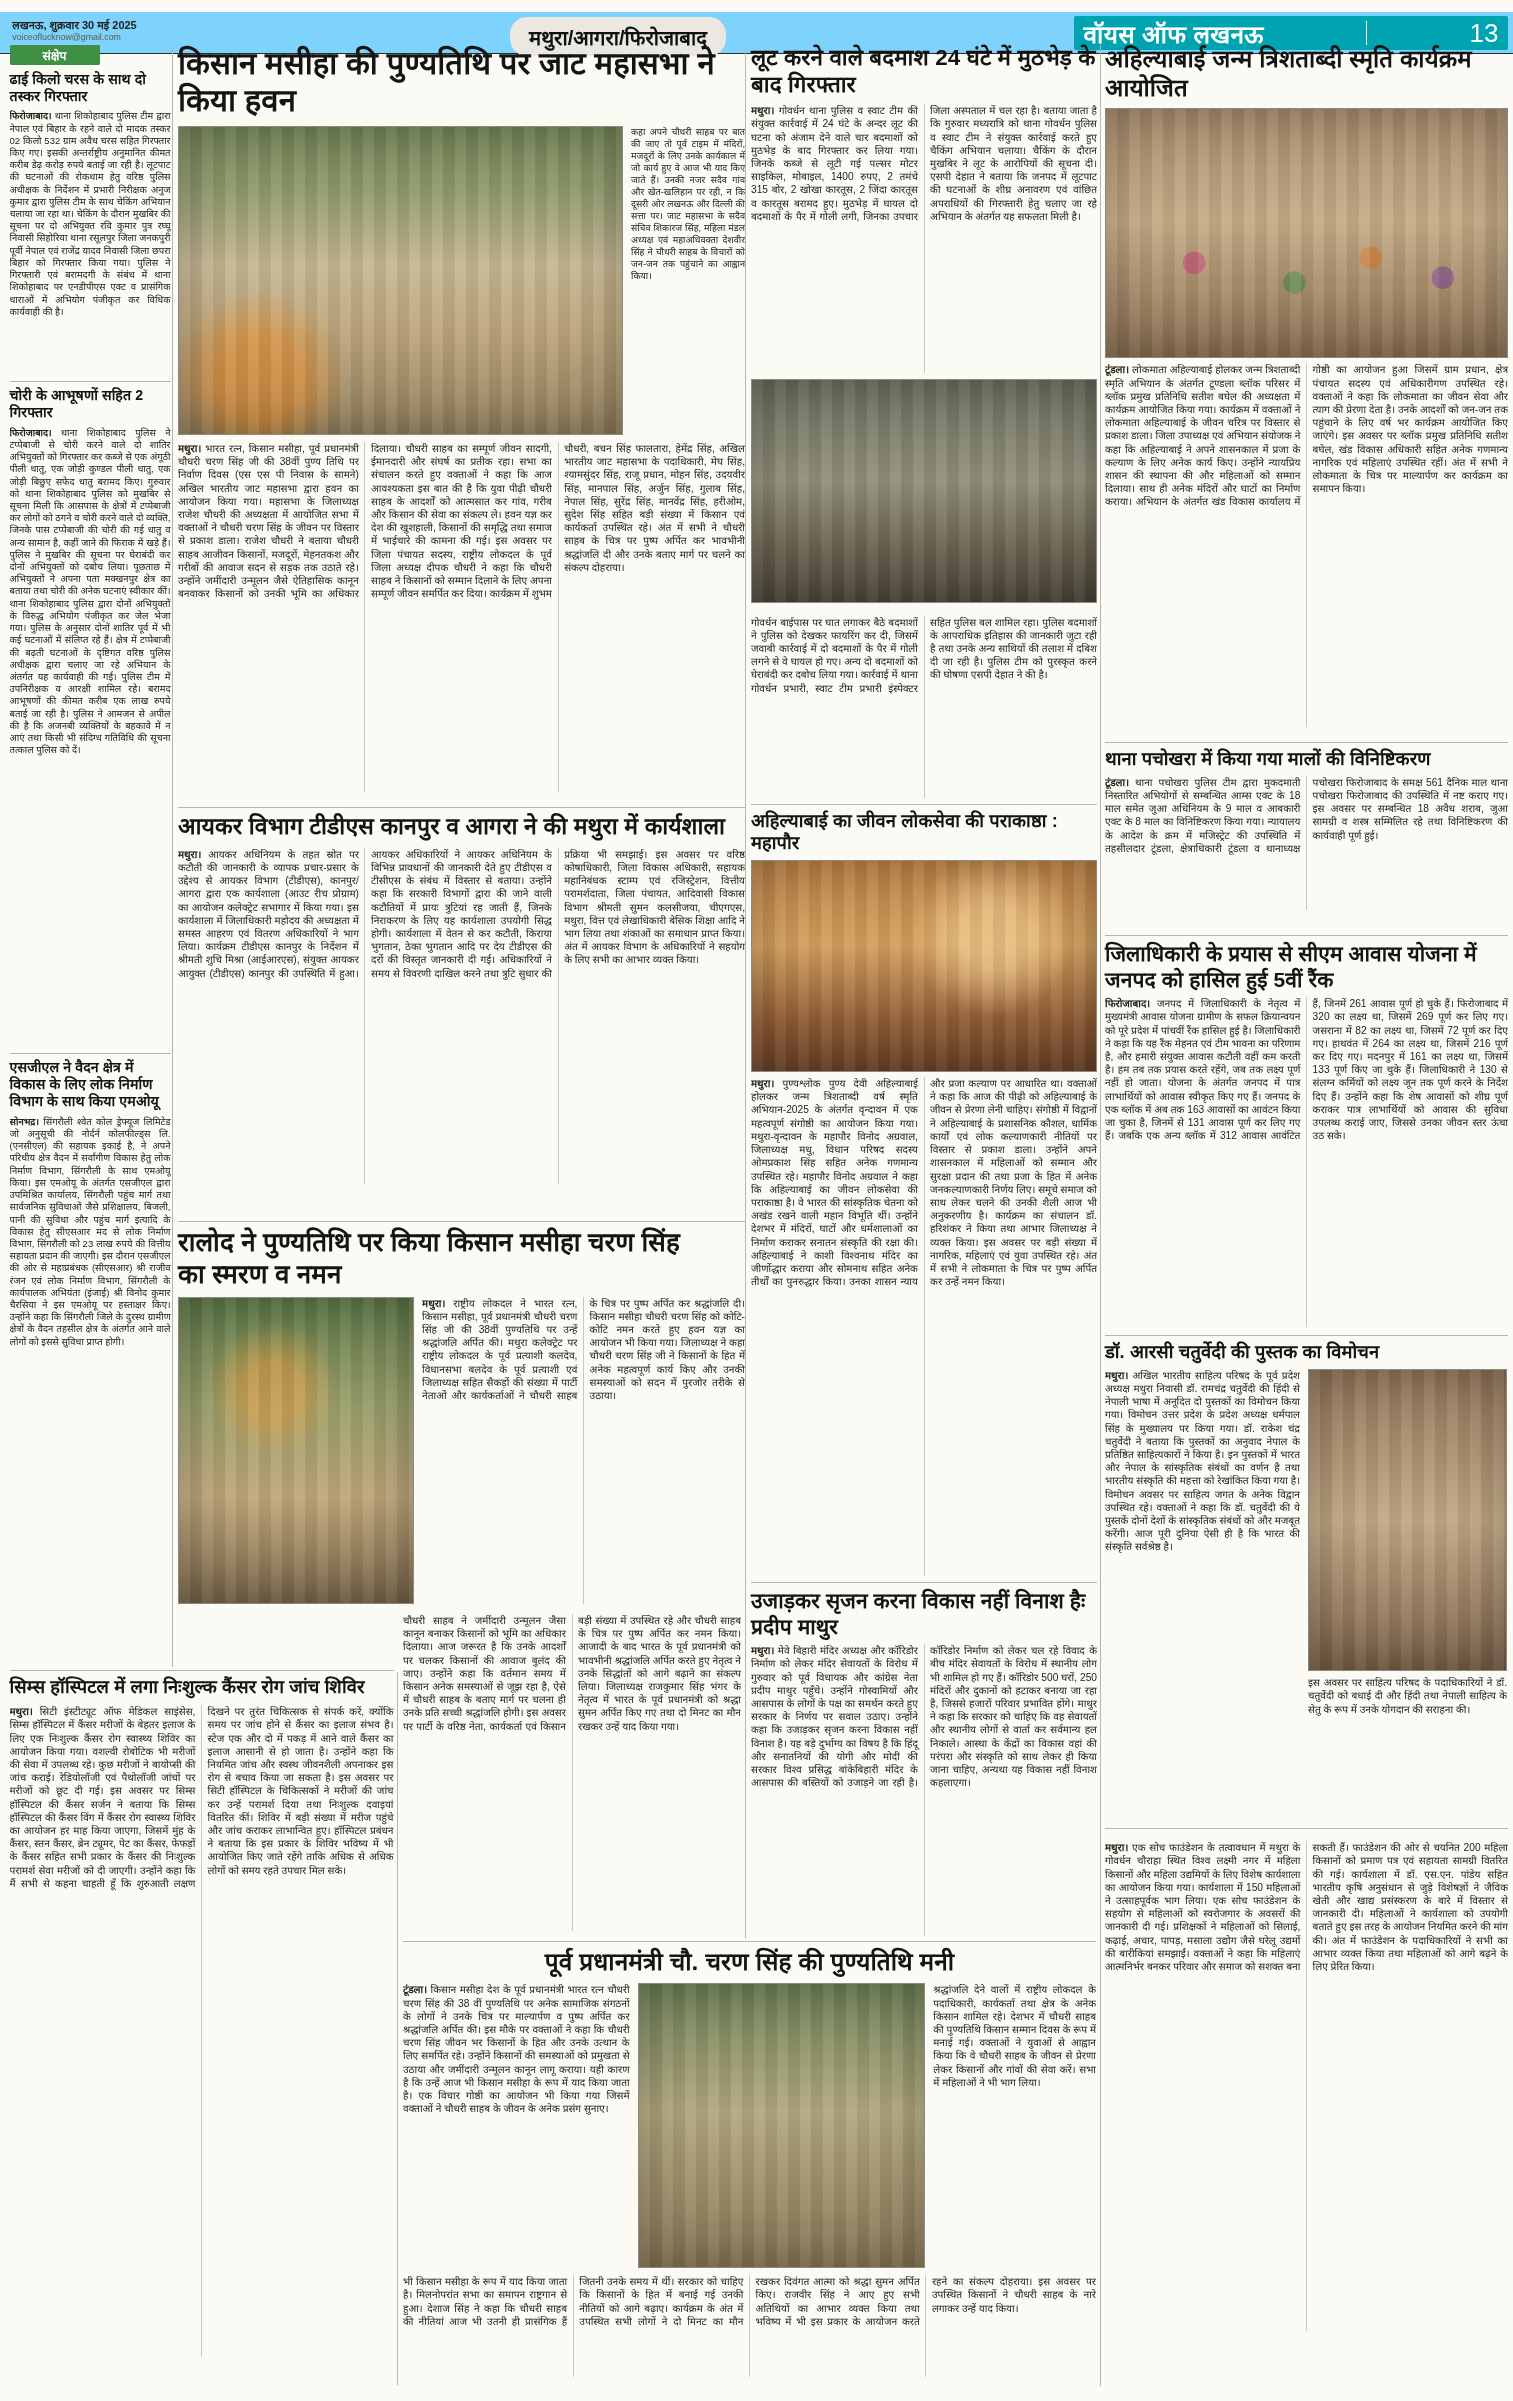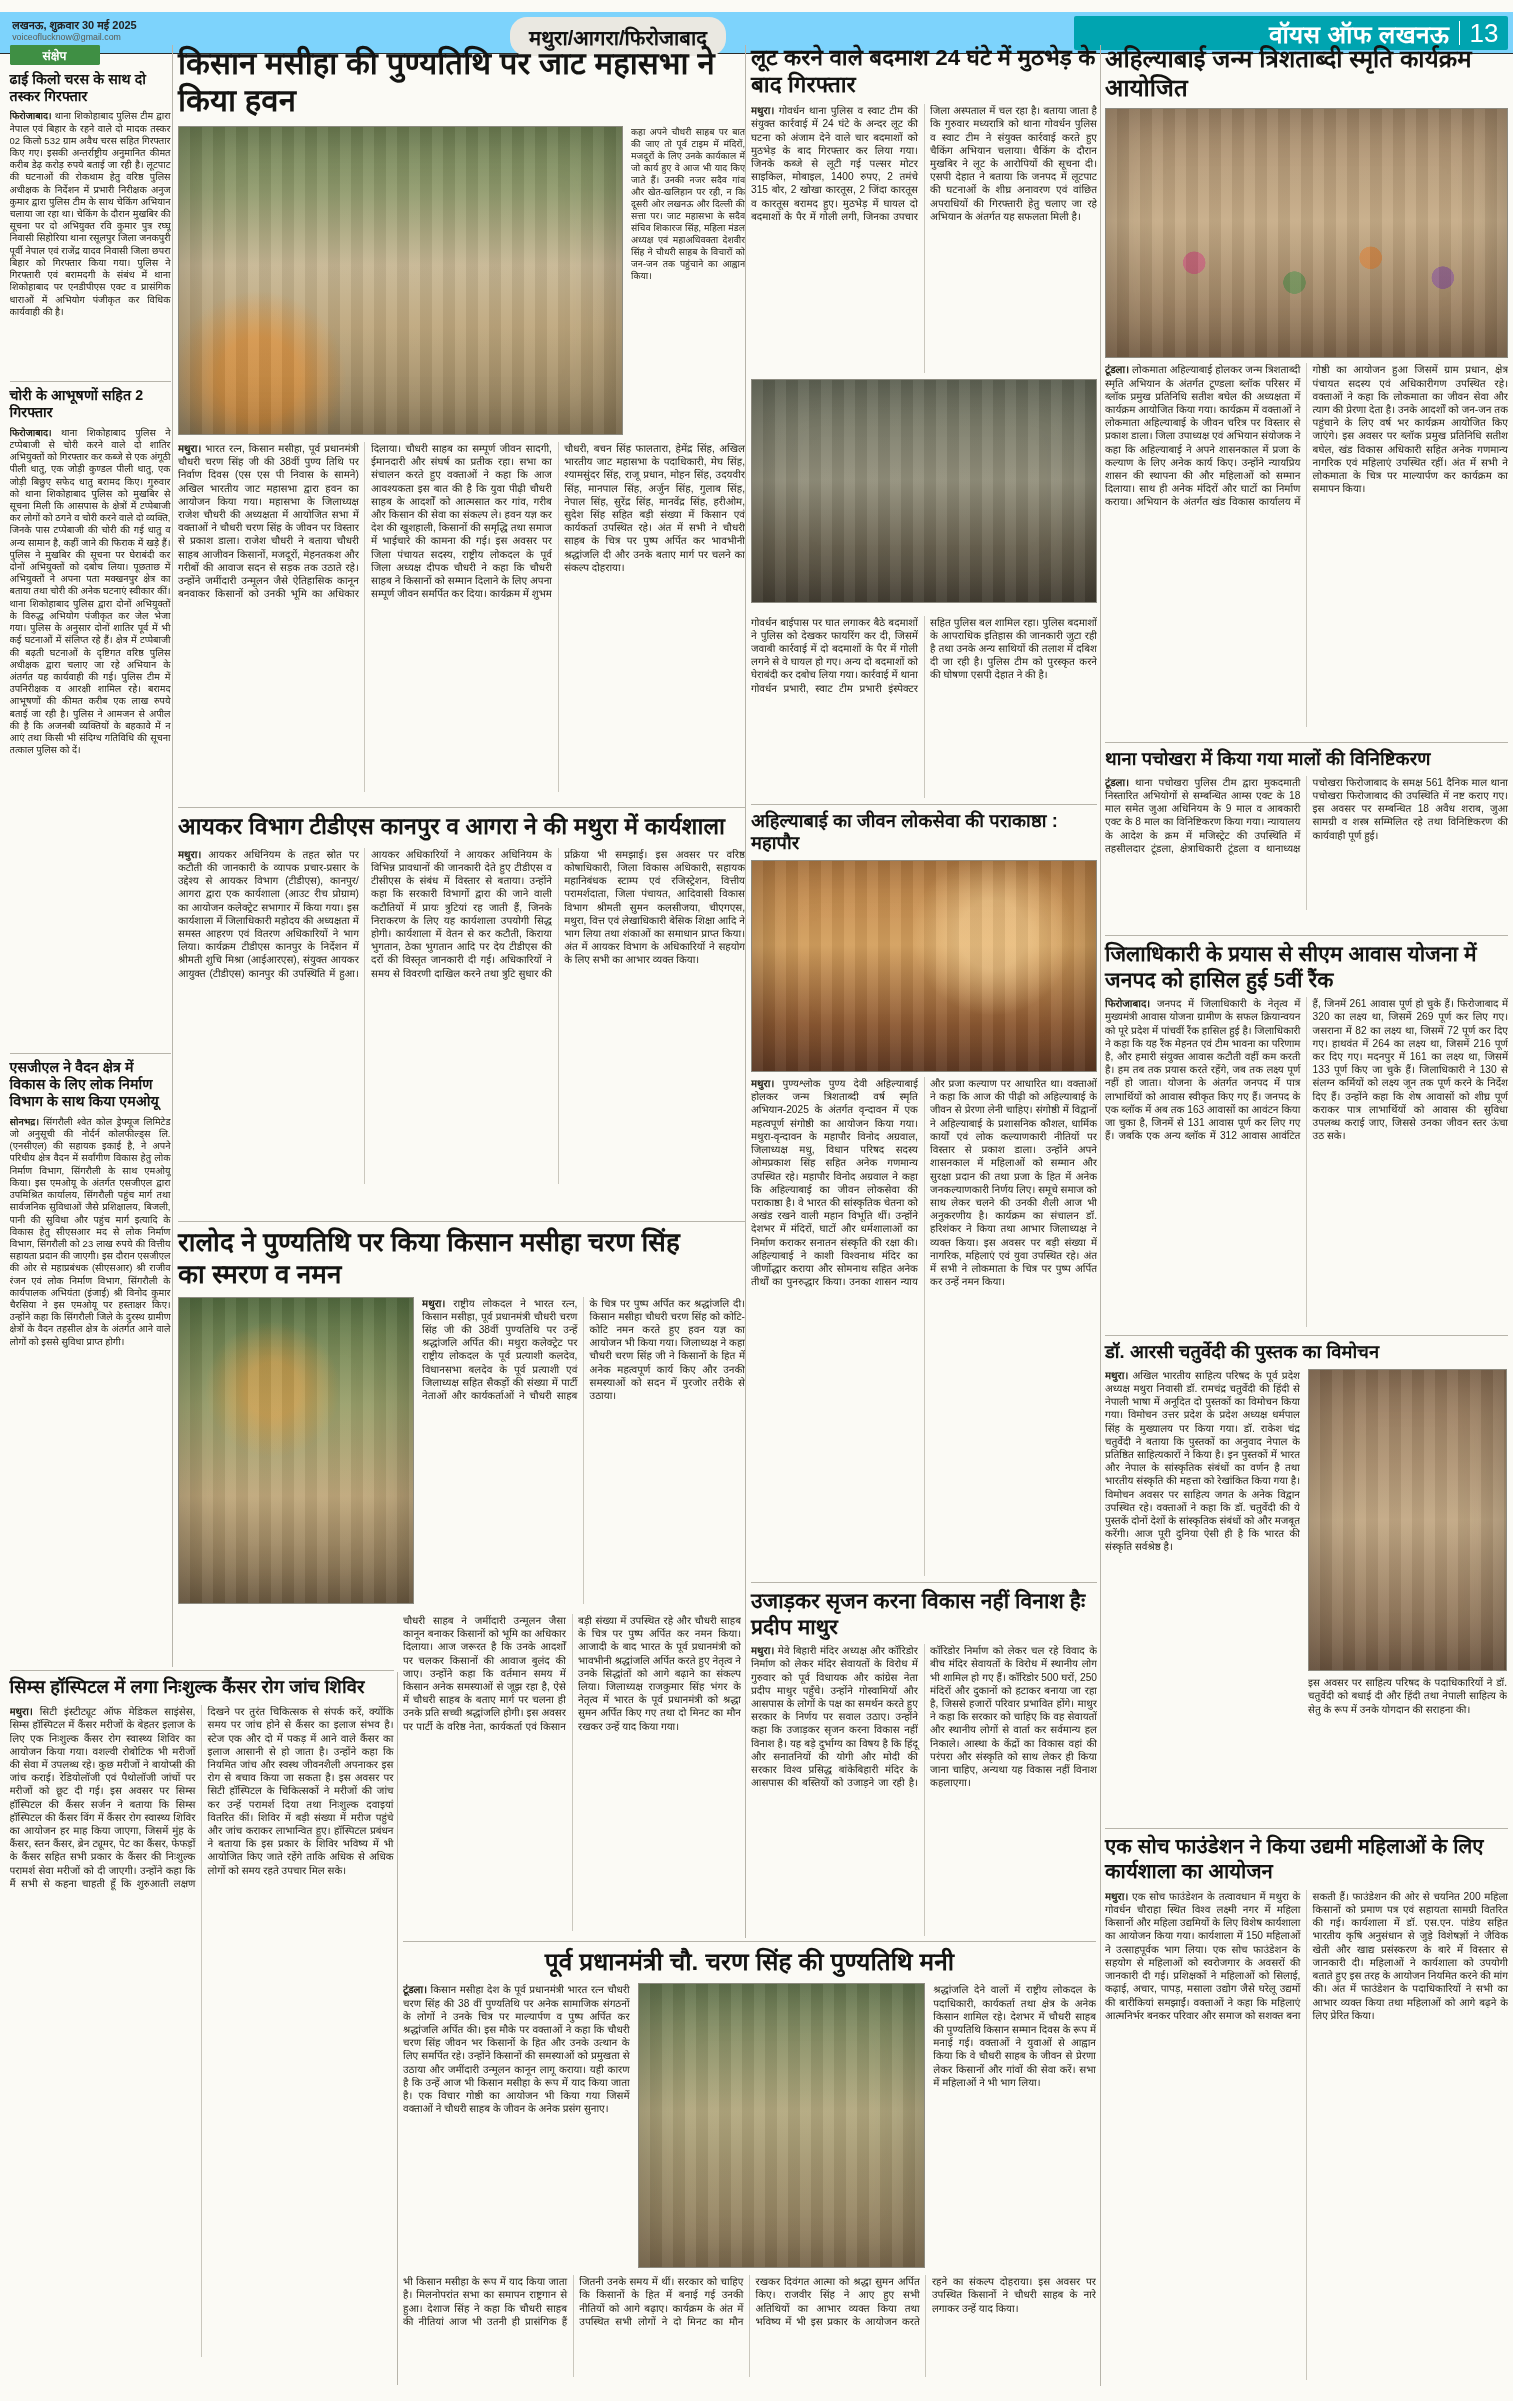--- a/index.html
+++ b/index.html
@@ -34,21 +34,21 @@
   .ph-crowd2{background:linear-gradient(180deg,#6e8157 0%,#b3a97f 45%,#8a7657 100%)}
   .vr{position:absolute;width:0.7px;background:#b7b4aa}
   .sep{border-top:0.7px solid #b7b4aa;padding-top:5.4px}
   .header{position:absolute;left:0;top:12px;width:1514px;height:42px;border-bottom:1.4px solid #2a2a28;background:#7dd3fc}
   .pubinfo{position:absolute;left:12.2px;top:6.1px;line-height:1.3}
   .pubinfo .l1{font-size:11px;font-weight:bold;color:#222}
   .pubinfo .l2{font-size:8.8px;color:#5b594f}
   .regionbox{position:absolute;left:510px;top:5.4px;background:#eae8e1;border-radius:17px;
      padding:5.4px 19px;font-size:20.3px;font-weight:bold;color:#111}
   .masthead{position:absolute;left:1074px;top:4.1px;width:434px;height:34px;background:#00a4b0;
-     display:flex;align-items:center;justify-content:flex-end;gap:9.5px;padding:0 9.5px;border-radius:2px}
+     display:flex;align-items:center;justify-content:space-between;gap:9.5px;padding:0 9.5px;border-radius:2px}
   .masthead .title{color:#fff;font-size:24.4px;font-weight:bold;letter-spacing:0.3px}
   .masthead .pipe{width:1.4px;height:24.4px;background:#ffffff}
   .masthead .pageno{color:#fff;font-size:26px;font-weight:normal}
   .brieflabel{position:absolute;left:9.5px;top:45px;width:90px;height:20.3px;background:#3f8f44;color:#fff;
      display:flex;align-items:center;justify-content:center;font-size:12.2px;font-weight:bold;border-radius:1.4px}
   .row{display:flex;gap:8.1px}
   .center{text-align:center}
 </style>
 </head>
 <body>
@@ -211,20 +211,19 @@
       <div style="width:199px">
         <div class="photo ph-book" style="width:199px;height:302px"></div>
         <div class="body" style="height:145px;margin-top:5.4px">
           <span>इस अवसर पर साहित्य परिषद के पदाधिकारियों ने डॉ. चतुर्वेदी को बधाई दी और हिंदी तथा नेपाली साहित्य के सेतु के रूप में उनके योगदान की सराहना की।</span>
         </div>
       </div>
     </div>
   </div>
 
   <div class="abs sep" style="left:1105px;top:1828px;width:403px">
-    <div class="hl" style="font-size:20.3px">एक सोच फाउंडेशन ने किया उद्यमी महिलाओं के लिए कार्यशाला का आयोजन</div>
     <div class="body cols-2" style="height:490px;margin-top:6.8px">
       <b class="dl">मथुरा। </b><span>एक सोच फाउंडेशन के तत्वावधान में मथुरा के गोवर्धन चौराहा स्थित विश्व लक्ष्मी नगर में महिला किसानों और महिला उद्यमियों के लिए विशेष कार्यशाला का आयोजन किया गया। कार्यशाला में 150 महिलाओं ने उत्साहपूर्वक भाग लिया। एक सोच फाउंडेशन के सहयोग से महिलाओं को स्वरोजगार के अवसरों की जानकारी दी गई। प्रशिक्षकों ने महिलाओं को सिलाई, कढ़ाई, अचार, पापड़, मसाला उद्योग जैसे घरेलू उद्यमों की बारीकियां समझाईं। वक्ताओं ने कहा कि महिलाएं आत्मनिर्भर बनकर परिवार और समाज को सशक्त बना सकती हैं। फाउंडेशन की ओर से चयनित 200 महिला किसानों को प्रमाण पत्र एवं सहायता सामग्री वितरित की गई। कार्यशाला में डॉ. एस.एन. पांडेय सहित भारतीय कृषि अनुसंधान से जुड़े विशेषज्ञों ने जैविक खेती और खाद्य प्रसंस्करण के बारे में विस्तार से जानकारी दी। महिलाओं ने कार्यशाला को उपयोगी बताते हुए इस तरह के आयोजन नियमित करने की मांग की। अंत में फाउंडेशन के पदाधिकारियों ने सभी का आभार व्यक्त किया तथा महिलाओं को आगे बढ़ने के लिए प्रेरित किया।</span>
     </div>
   </div>
 
 </div>
 
 
 </body></html>

